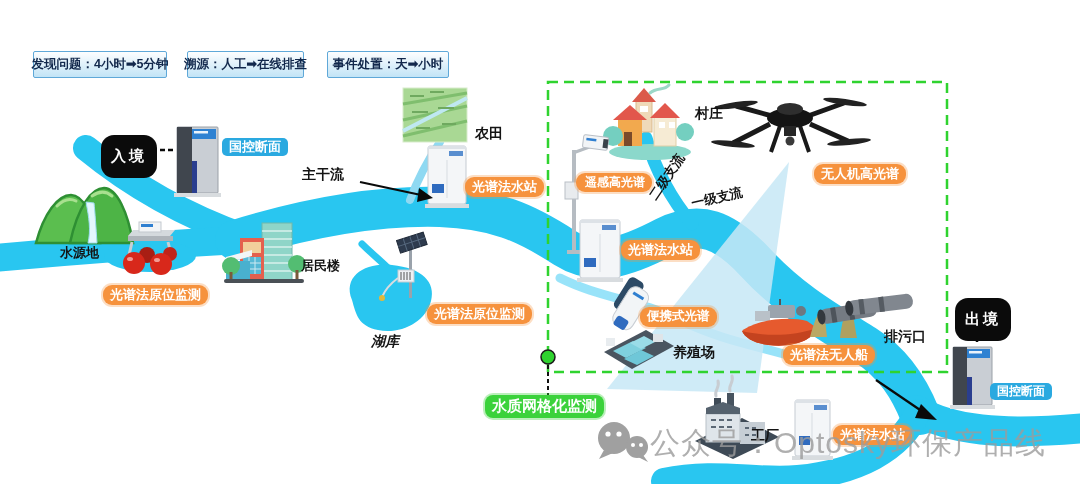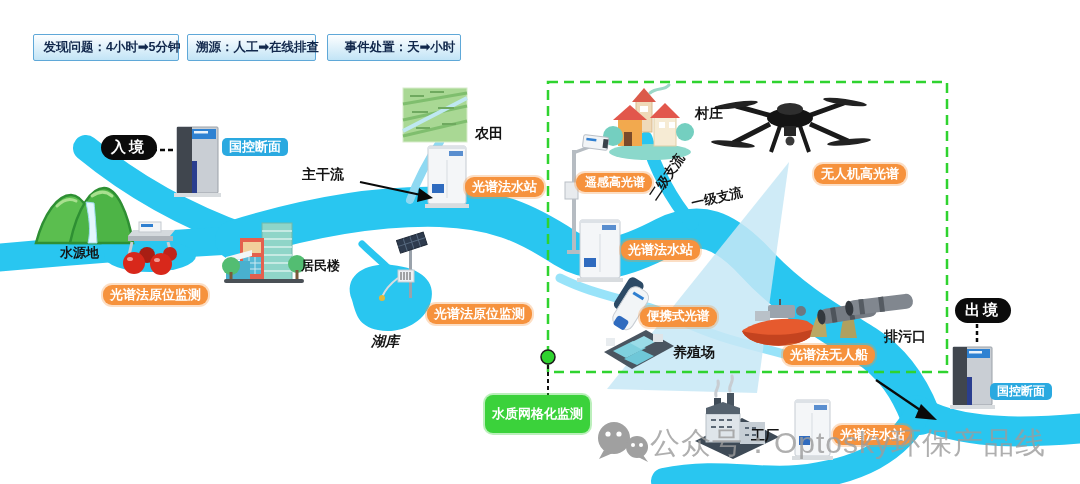--- a/index.html
+++ b/index.html
@@ -1,29 +1,29 @@
 <!DOCTYPE html>
 <html><head>
 <meta charset="utf-8">
 <style>
   html,body{margin:0;padding:0;background:#fff;}
   .canvas{position:relative;width:1080px;height:484px;background:#ffffff;overflow:hidden;
           font-family:"Liberation Sans",sans-serif;}
   .abs{position:absolute;left:0;top:0;}
   .title{position:absolute;left:32px;top:13px;font-size:15px;font-weight:bold;color:#3C3C3C;letter-spacing:.5px;}
-  .metric{position:absolute;top:34px;height:25px;border:1.5px solid #5FA8D8;
+  .metric{position:absolute;top:51px;height:25px;border:1.5px solid #5FA8D8;
           background:linear-gradient(180deg,#FDFEFF 0%,#C2E4F6 100%);
           color:#12284C;font-weight:bold;font-size:12.5px;display:flex;align-items:center;
-          justify-content:center;border-radius:2px;white-space:nowrap;padding-left:12px;}
+          justify-content:center;border-radius:2px;white-space:nowrap;}
   .badge{position:absolute;color:#fff;font-weight:bold;white-space:nowrap;line-height:1.25;}
   .badge.orange{background:#F6923D;font-size:13px;padding:2px 7px;border-radius:9px;
           box-shadow:0 0 0 2px rgba(246,146,61,.30);}
   .badge.blue{background:#2AA9E0;font-size:13px;padding:1px 7px;border-radius:5px;}
-  .badge.black{background:#0B0B0B;font-size:15px;padding:3px 10px;border-radius:13px;letter-spacing:3px;}
-  .badge.green{background:#3BD23B;font-size:13px;padding:11px 7px;border-radius:8px;
+  .badge.black{background:#0B0B0B;font-size:15px;padding:12px 10px;border-radius:13px;letter-spacing:3px;}
+  .badge.green{background:#3BD23B;font-size:15px;padding:2px 7px;border-radius:8px;
           box-shadow:0 0 0 2px rgba(59,210,59,.35);}
   .plabel{position:absolute;color:#141414;font-weight:bold;font-size:14px;white-space:nowrap;}
   .rot{transform-origin:center center;}
   .watermark{position:absolute;left:650px;top:423px;font-size:30px;color:#9C9C9C;opacity:.8;
           letter-spacing:1px;white-space:nowrap;}
 </style>
 </head>
 <body>
 
 <div class="canvas">

